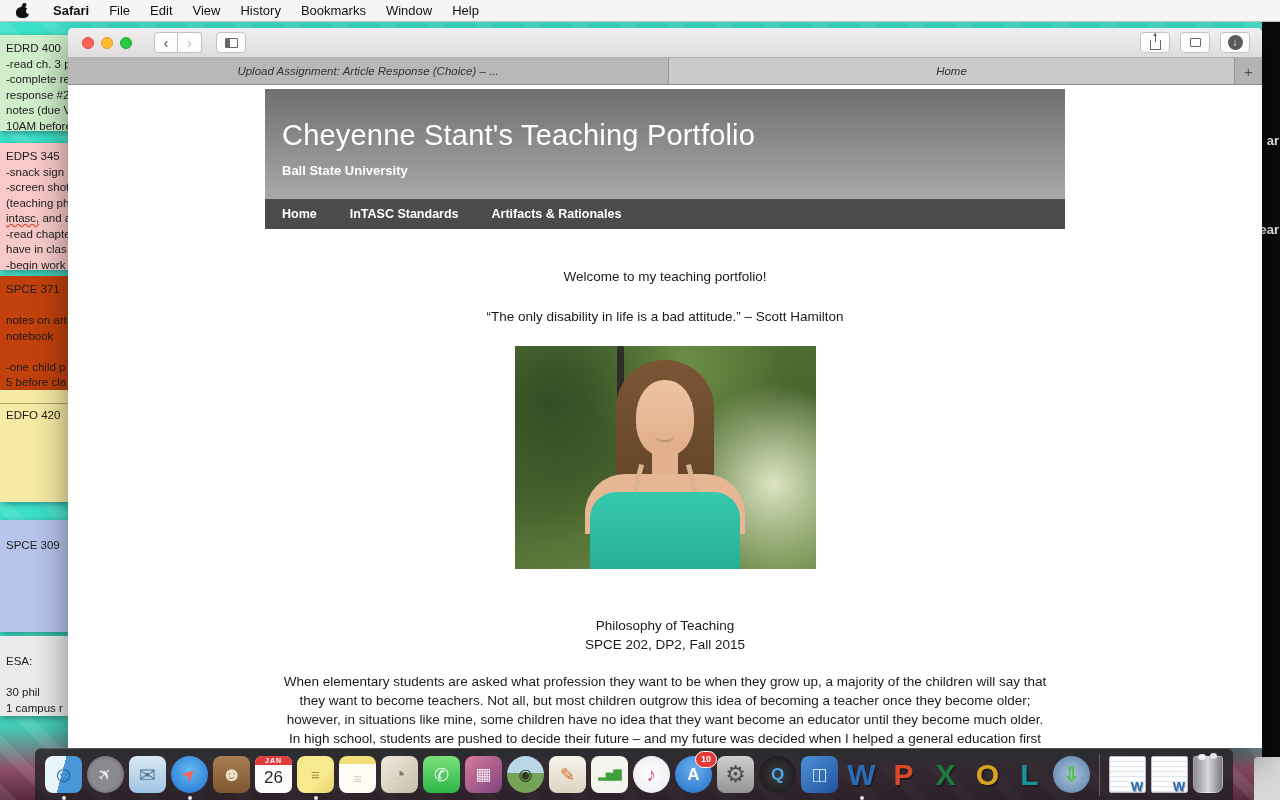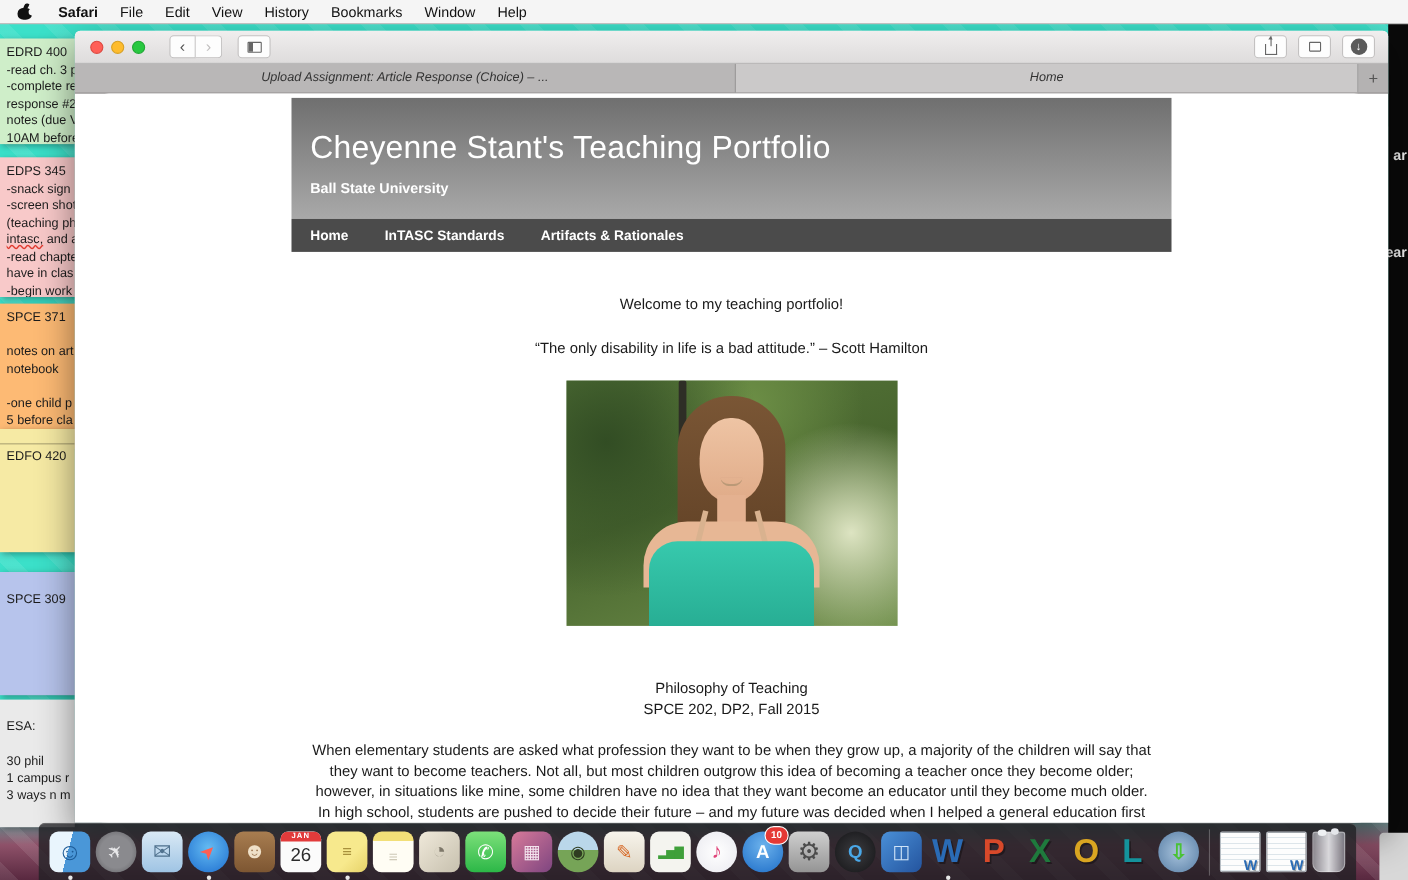--- a/index.html
+++ b/index.html
@@ -185,36 +185,36 @@
     <div class="sticky" style="top: 143px; height: 127px; background: rgb(248, 201, 201);">
       <div class="s-line">EDPS 345</div>
       <div class="s-line">-snack sign</div>
       <div class="s-line">-screen shot</div>
       <div class="s-line">(teaching ph</div>
       <div class="s-line"><span class="squig">intasc,</span> and a</div>
       <div class="s-line">-read chapte</div>
       <div class="s-line">have in clas</div>
       <div class="s-line">-begin work</div>
     </div>
-    <div class="sticky" style="top: 276px; height: 132px; background: #fdba74;">
+    <div class="sticky" style="top: 276px; height: 132px; background: #c2410c;">
       <div class="s-line">SPCE 371</div>
       <div class="s-line">&nbsp;</div>
       <div class="s-line">notes on art</div>
       <div class="s-line">notebook</div>
       <div class="s-line">&nbsp;</div>
       <div class="s-line">-one child p</div>
       <div class="s-line">5 before cla</div>
     </div>
     <div class="sticky gap div" style="top: 390px; height: 112px; background: rgb(246, 234, 164);">
       <div class="s-line">EDFO 420</div>
     </div>
     <div class="sticky gap" style="top: 520px; height: 112px; background: rgb(183, 196, 236);">
       <div class="s-line">SPCE 309</div>
     </div>
-    <div class="sticky gap" style="top: 636px; height: 116px; background: rgb(234, 234, 234);">
+    <div class="sticky gap" style="top: 636px; height: 80px; background: rgb(234, 234, 234);">
       <div class="s-line">ESA:</div>
       <div class="s-line">&nbsp;</div>
       <div class="s-line">30 phil</div>
       <div class="s-line">1 campus r</div>
       <div class="s-line">3 ways n m</div>
     </div>
   </div>
 
 <div class="menubar">
   <div class="mb-left">

